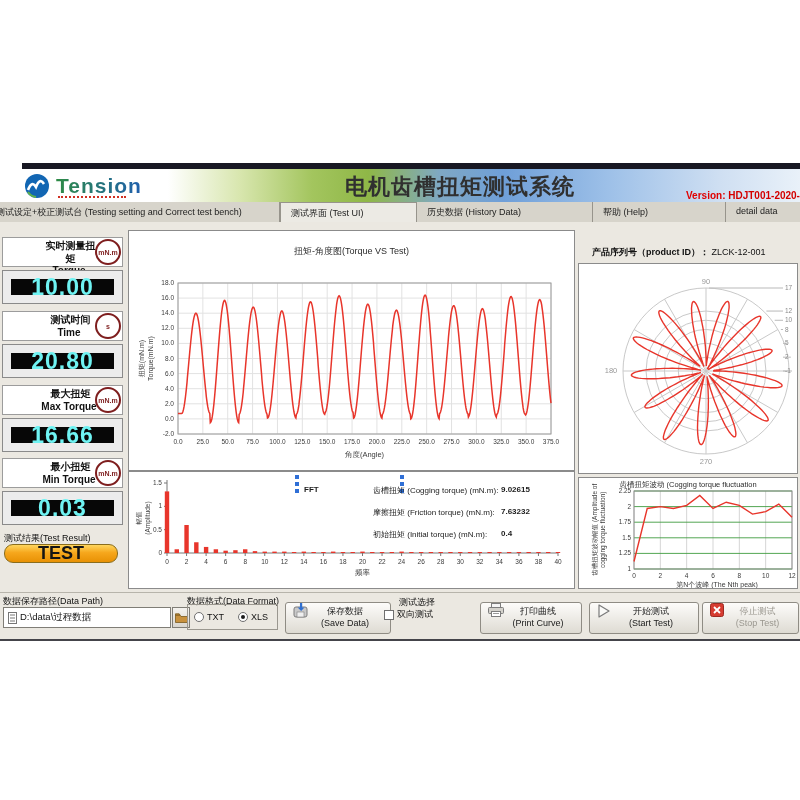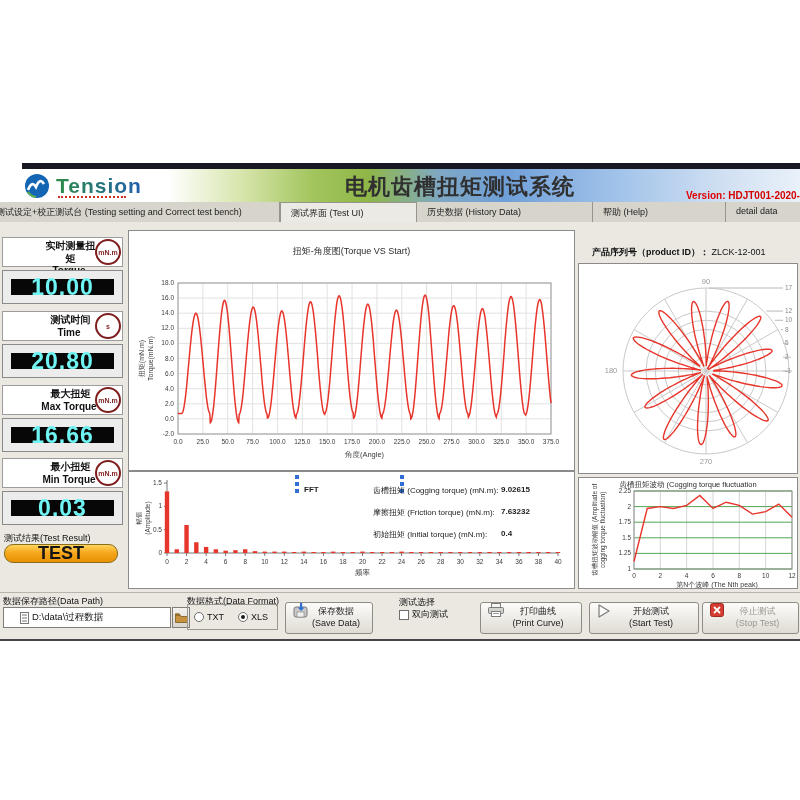--- a/index.html
+++ b/index.html
@@ -56,21 +56,21 @@
 
   .fft-row{position:absolute;width:170px;display:flex;justify-content:space-between;font-size:8px;color:#1c1c1c;}
   .fft-row .val{width:42px;text-align:left;font-weight:bold;}
   .bluecol{position:absolute;width:4px;}
   .bluecol i{display:block;width:4px;height:4px;background:#2f6fd6;margin-bottom:3px;}
   .fft-leg{position:absolute;font-size:8px;font-weight:bold;color:#1c1c1c;margin-top:9px;}
 
   
   .bb-label{position:absolute;font-size:9px;color:#111;white-space:nowrap;}
   .path-input{position:absolute;left:3px;top:607px;width:168px;height:21px;background:#fff;border:1px solid #7f7d76;
-    display:flex;align-items:center;font-size:9.5px;color:#111;padding-left:16px;gap:3px;}
+    display:flex;align-items:center;font-size:9.5px;color:#111;padding-left:4px;gap:3px;}
   .folder-btn{position:absolute;left:172px;top:607px;width:18px;height:21px;background:linear-gradient(#f4f2ee,#d9d6cf);
     border:1px solid #7f7d76;display:flex;align-items:center;justify-content:center;}
   .fmt-box{position:absolute;left:187px;top:604px;width:91px;height:26px;border:1px solid #9a978f;
     display:flex;align-items:center;gap:14px;padding-left:6px;font-size:9px;color:#111;}
   .radio{display:inline-flex;align-items:center;gap:3px;}
   .rdot{width:10px;height:10px;border:1px solid #6f6f6f;border-radius:50%;background:#fff;position:relative;}
   .rdot.sel::after{content:"";position:absolute;left:2px;top:2px;width:4px;height:4px;border-radius:50%;background:#1c1c1c;}
   .bbtn{position:absolute;top:602px;height:32px;background:linear-gradient(#fdfcfa,#dedbd3);border:1px solid #8f8c84;
     border-radius:3px;display:flex;align-items:center;justify-content:center;}
   .bbtn .txt{text-align:center;font-size:9px;color:#1a1a1a;line-height:1.3;padding-left:14px;}
@@ -162,21 +162,21 @@
   <div class="lcd" style="top:491px">
     <div class="lcd-in">
         <span>0.03</span>
       </div>
   </div>
 
   <div class="result-label">测试结果(Test Result)</div>
   <div class="test-btn">TEST</div>
 
   <div class="panel" style="left:128px;top:230px;width:447px;height:241px;">
-    <div class="chart-title" style="top:14px">扭矩-角度图(Torque VS Start)</div>
+    <div class="chart-title" style="top:14px">扭矩-角度图(Torque VS Test)</div>
     <svg id="svg-torque" width="445" height="239">
         <line x1="49" y1="52" x2="49" y2="203" stroke="#e2e2e2"></line>
         <text x="49" y="213" font-size="6.5" text-anchor="middle" fill="#3a3a3a">0.0</text>
         <line x1="73.86666666666667" y1="52" x2="73.86666666666667" y2="203" stroke="#e2e2e2"></line>
         <text x="73.86666666666667" y="213" font-size="6.5" text-anchor="middle" fill="#3a3a3a">25.0</text>
         <line x1="98.73333333333333" y1="52" x2="98.73333333333333" y2="203" stroke="#e2e2e2"></line>
         <text x="98.73333333333333" y="213" font-size="6.5" text-anchor="middle" fill="#3a3a3a">50.0</text>
         <line x1="123.6" y1="52" x2="123.6" y2="203" stroke="#e2e2e2"></line>
         <text x="123.6" y="213" font-size="6.5" text-anchor="middle" fill="#3a3a3a">75.0</text>
         <line x1="148.46666666666667" y1="52" x2="148.46666666666667" y2="203" stroke="#e2e2e2"></line>
@@ -460,34 +460,34 @@
     <span class="radio">
         <span class="rdot"></span>
         <span>TXT</span>
       </span>
     <span class="radio">
         <span class="rdot sel"></span>
         <span>XLS</span>
       </span>
   </div>
 
-  <div class="bbtn" style="left:285px;width:88px;">
+  <div class="bbtn" style="left:285px;width:106px;">
     <svg class="icon" width="16" height="15" viewBox="0 0 16 15">
       <rect x="1" y="4" width="13" height="10" rx="2" fill="#c9c9c9" stroke="#7d7d7d"></rect>
       <rect x="4" y="9" width="7" height="5" fill="#efefef" stroke="#7d7d7d" stroke-width="0.6"></rect>
       <path d="M8 0 L8 5 L10.5 5 L6.8 9 L3 5 L5.5 5 L5.5 0 Z" fill="#2f6fd0" transform="translate(2,0) scale(0.9)"></path>
     </svg>
     <div class="txt">
         <div>保存数据</div>
         <div>(Save Data)</div>
       </div>
   </div>
 
   <div class="bb-label" style="left:399px;top:596px">测试选择</div>
-  <div class="chk abs" style="left:399px;top:608px">
+  <div class="chk abs" style="left:384px;top:608px">
     <span class="cbox"></span>
     <span>双向测试</span>
   </div>
 
   <div class="bbtn" style="left:480px;width:102px;">
     <svg class="icon" width="16" height="14" viewBox="0 0 16 14">
       <rect x="3.5" y="0.5" width="9" height="4" fill="#f5f5f5" stroke="#7d7d7d"></rect>
       <rect x="0.5" y="4.5" width="15" height="6" rx="1" fill="#d4d2cc" stroke="#7d7d7d"></rect>
       <rect x="3.5" y="8.5" width="9" height="5" fill="#fff" stroke="#7d7d7d"></rect>
       <line x1="5" y1="10.5" x2="11" y2="10.5" stroke="#999"></line>

